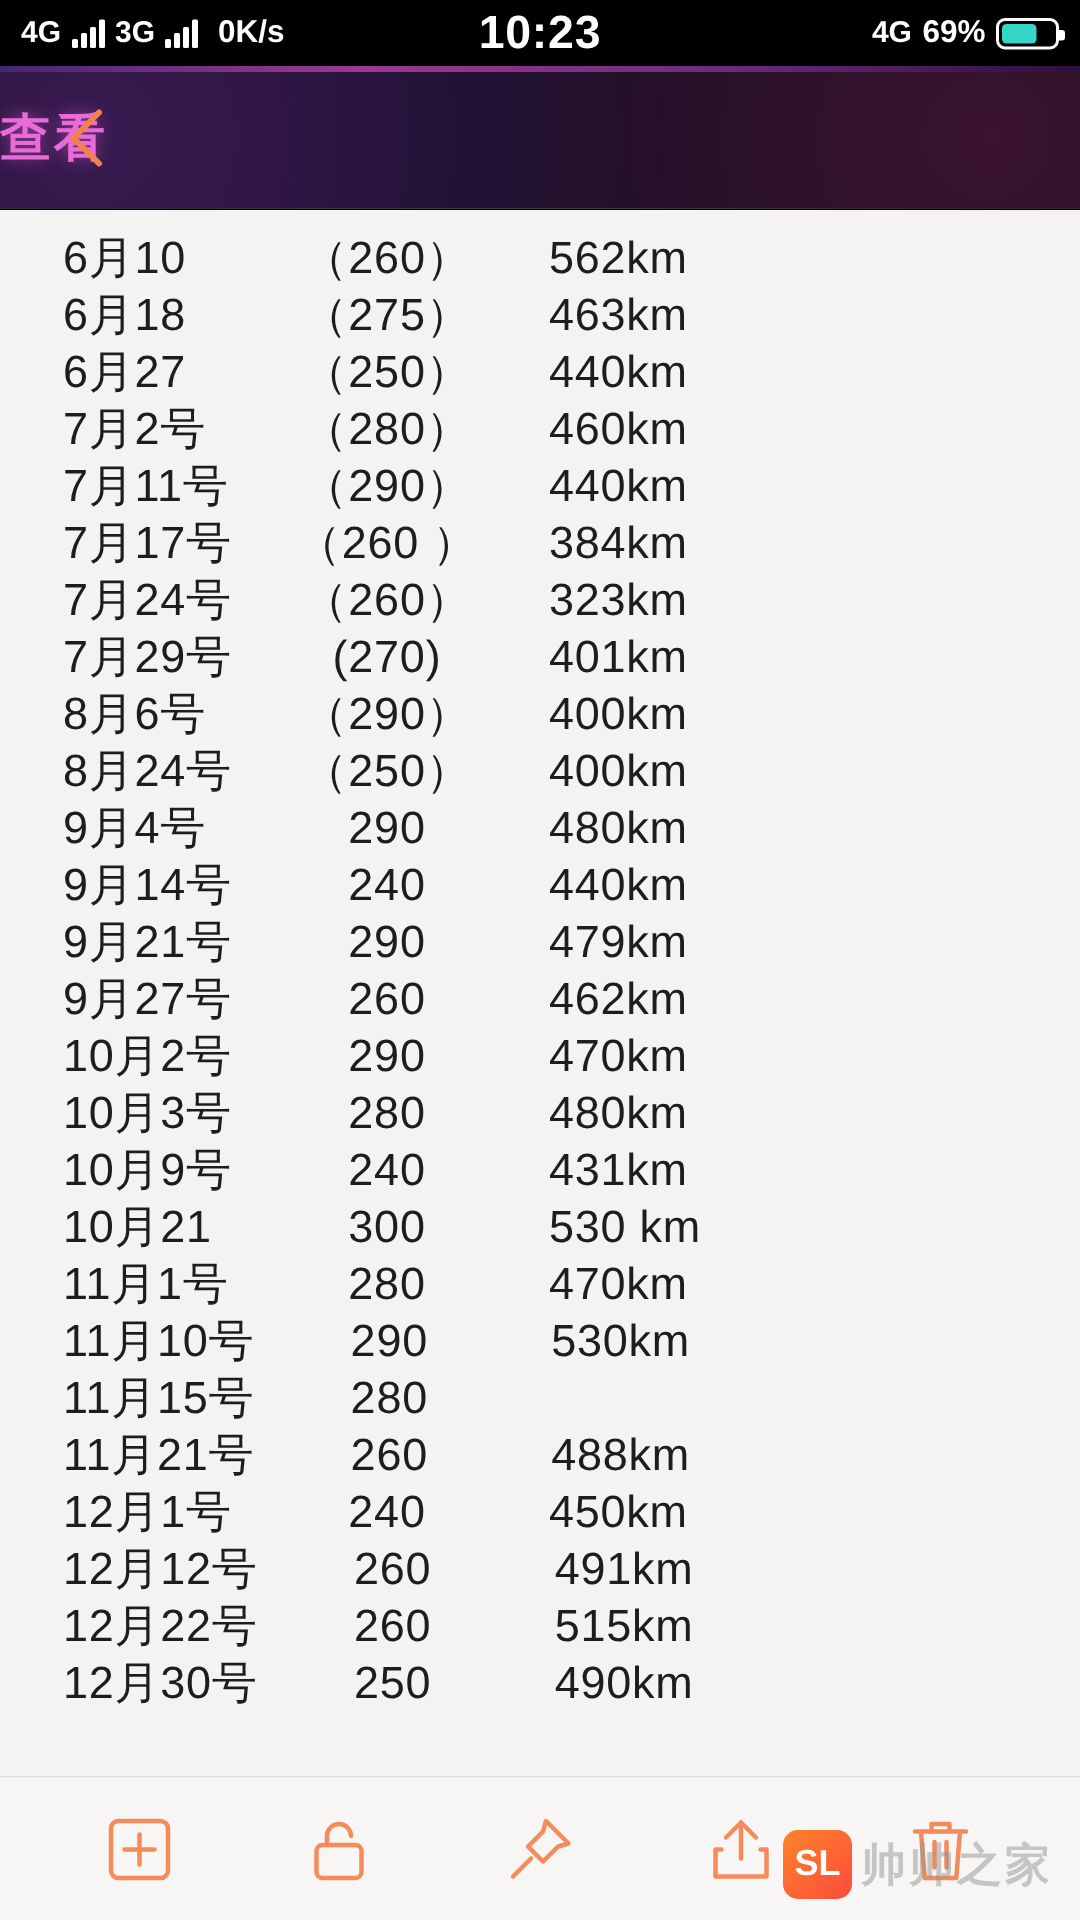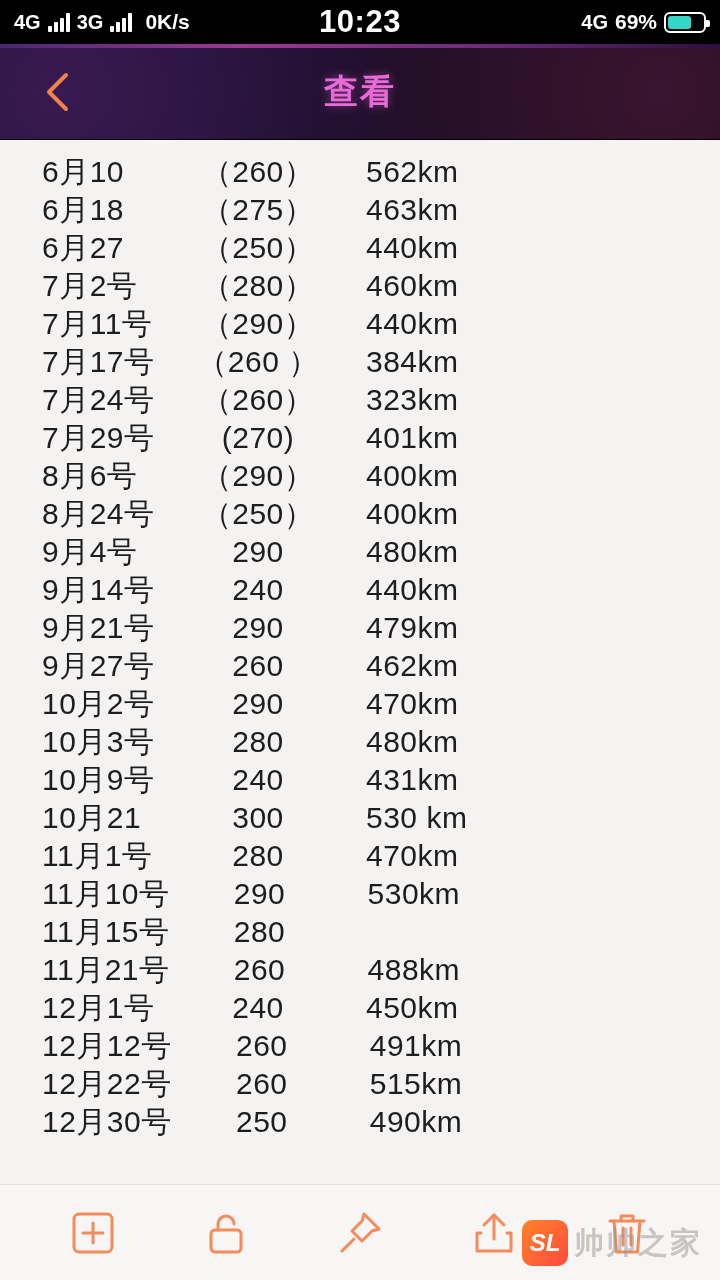--- a/index.html
+++ b/index.html
@@ -76,21 +76,21 @@
     border-radius: 3px;
   }
 
   
   .titlebar {
     height: 96px;
     flex: 0 0 auto;
     position: relative;
     display: flex;
     align-items: center;
-    justify-content: center;
+    justify-content: flex-start;
     background:
       radial-gradient(circle at 8% 50%, #3a1a52 0%, rgba(58,26,82,0) 55%),
       radial-gradient(circle at 92% 50%, #3b1430 0%, rgba(59,20,48,0) 55%),
       linear-gradient(90deg, #120b1e 0%, #1b0f2e 25%, #170d26 50%, #1a0c20 75%, #0e0916 100%);
     border-bottom: 1px solid #000;
   }
   .titlebar::before {
     content: "";
     position: absolute;
     left: 0; right: 0; top: 0;
@@ -195,21 +195,20 @@
   .wm-badge {
     width: 46px; height: 46px;
     background: linear-gradient(135deg,#ff7a18,#ff3d2e);
     border-radius: 10px;
     color: #fff;
     font-size: 24px;
     font-weight: bold;
     display: flex;
     align-items: center;
     justify-content: center;
-    font-style: italic;
   }
   .wm-text {
     font-size: 30px;
     font-weight: bold;
     color: rgba(150,150,150,0.55);
     letter-spacing: 2px;
   }
 </style>
 </head>
 <body>

